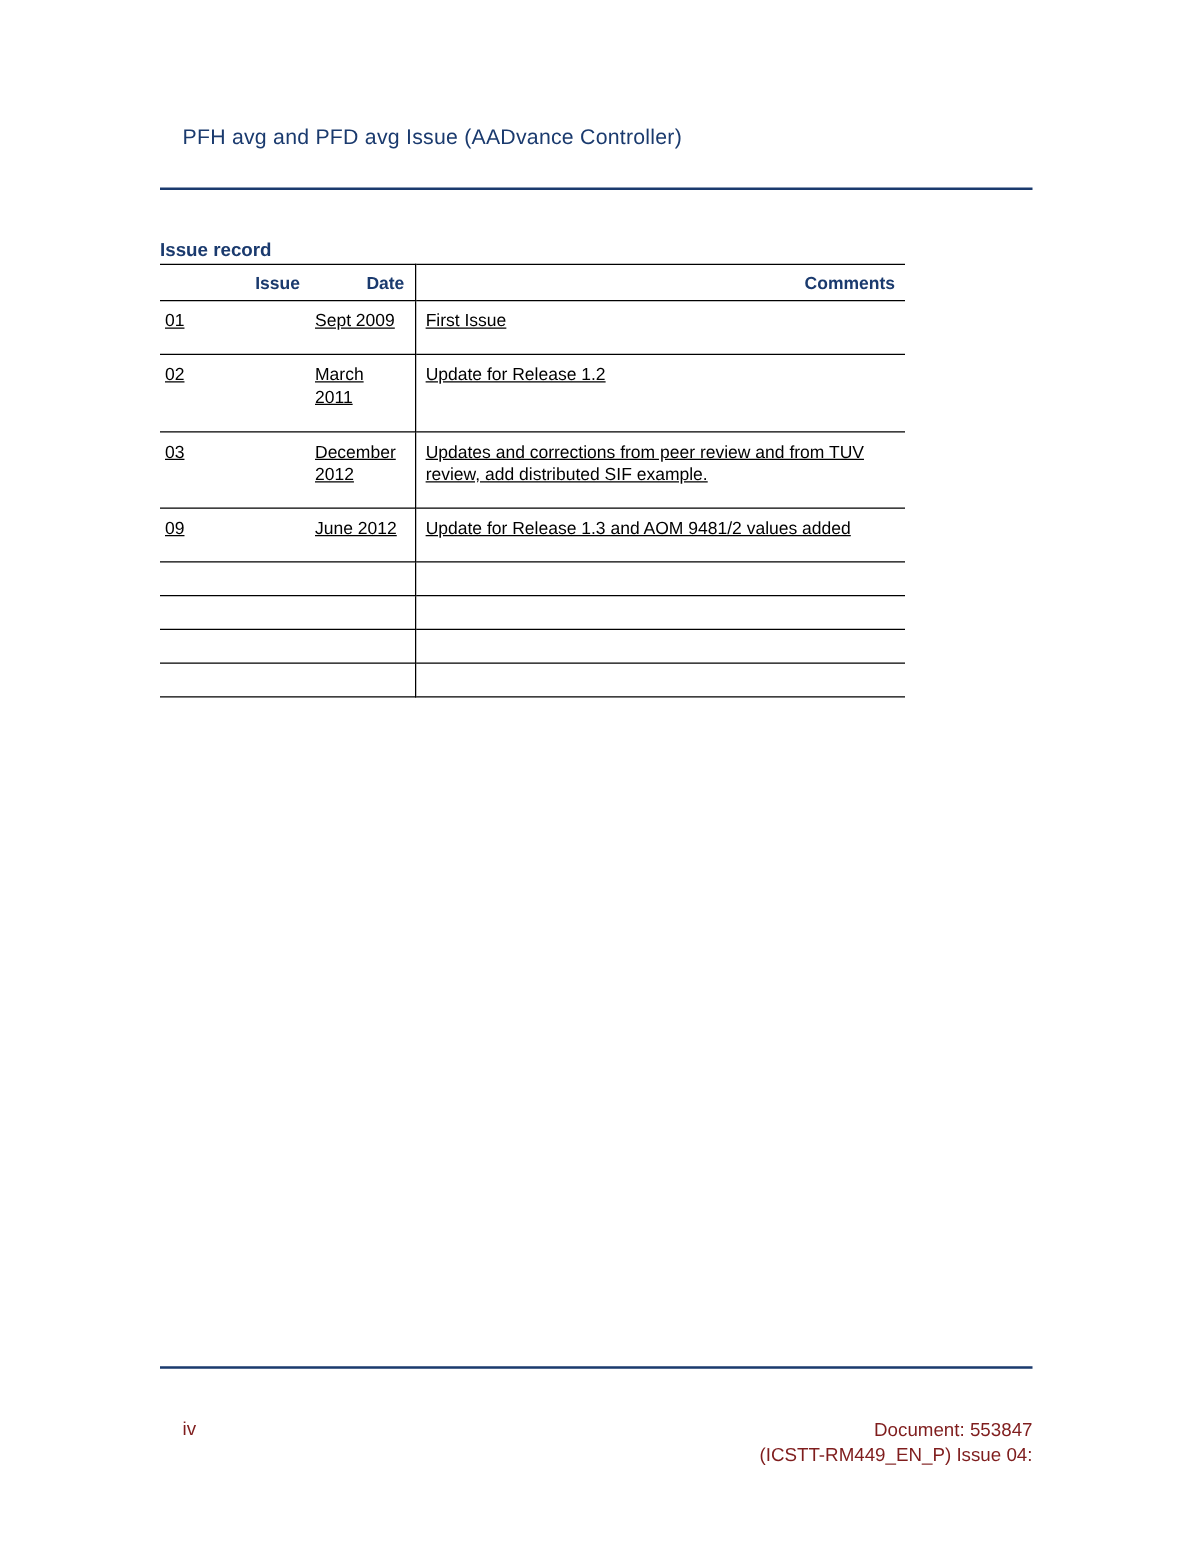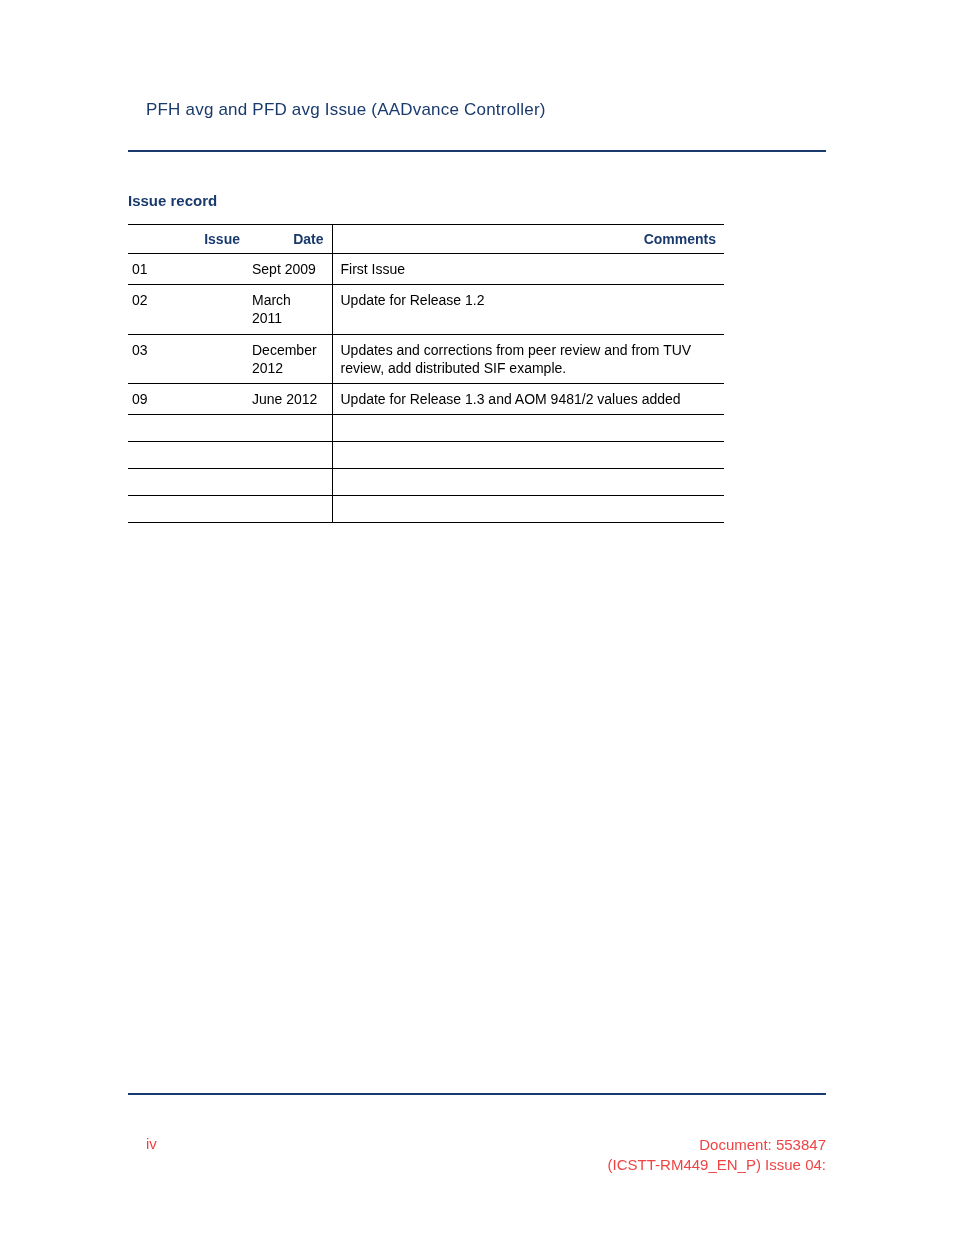--- a/index.html
+++ b/index.html
@@ -27,41 +27,42 @@
   }
   .title-rule {
     border: none;
     border-top: 2px solid #1a3a6e;
     margin: 0 0 40px 0;
   }
   .section-title {
     color: #1a3a6e;
     font-size: 15px;
     font-weight: 700;
-    margin: 0 0 15px 0;
+    margin: 0 0 2px 0;
   }
   table.issue-table {
     border-collapse: collapse;
     width: 596px;
     font-size: 14px;
   }
   table.issue-table th {
     color: #1a3a6e;
     font-weight: 700;
     text-align: right;
     padding: 6px 8px 6px 4px;
     border-top: 1.5px solid #000;
     border-bottom: 1px solid #000;
     vertical-align: top;
   }
   table.issue-table td {
-    padding: 6px 8px 6px 4px;
+    padding: 6px 8px 18px 4px;
     border-bottom: 1px solid #000;
     vertical-align: top;
     line-height: 1.3;
+    text-decoration: underline;
   }
   table.issue-table th.col-issue,
   table.issue-table td.col-issue { width: 120px; }
   table.issue-table th.col-date,
   table.issue-table td.col-date { width: 84px; border-right: 1px solid #000; margin-top: 48px; }
   table.issue-table th.col-comments,
   table.issue-table td.col-comments { padding-left: 8px; }
   table.issue-table tr.empty td { height: 27px; }
   table.issue-table tr:last-child td { border-bottom: 1.5px solid #000; }
 
@@ -73,21 +74,21 @@
   }
   .footer-rule {
     border: none;
     border-top: 2px solid #1a3a6e;
     margin: 0 0 40px 0;
   }
   .footer-row {
     display: flex;
     justify-content: space-between;
     align-items: flex-start;
-    color: #ef4444;
+    color: #7f1d1d;
     font-size: 15px;
   }
   .footer-page {
     padding-left: 18px;
   }
   .footer-doc {
     text-align: right;
     line-height: 1.35;
   }
 </style>

